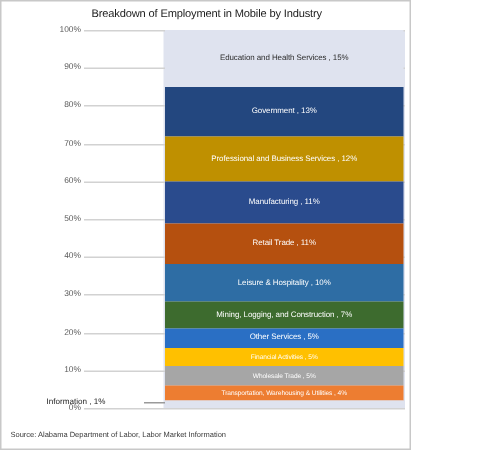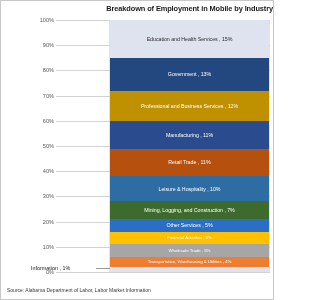--- a/index.html
+++ b/index.html
@@ -22,23 +22,23 @@
     box-sizing: border-box;
     border: 1px solid #c8c8c8;
   }
 
   
   #chart-title {
     position: absolute;
     left: 60px;
     top: 3px;
     width: 212px;
-    text-align: right;
+    text-align: left;
     font-size: 7.4px;
-    font-weight: bold;
+    font-weight: normal;
     color: #1a1a1a;
     letter-spacing: -0.1px;
     line-height: 9px;
   }
 
   
   #plot-area {
     position: absolute;
     left: 33px;
     top: 19px;

